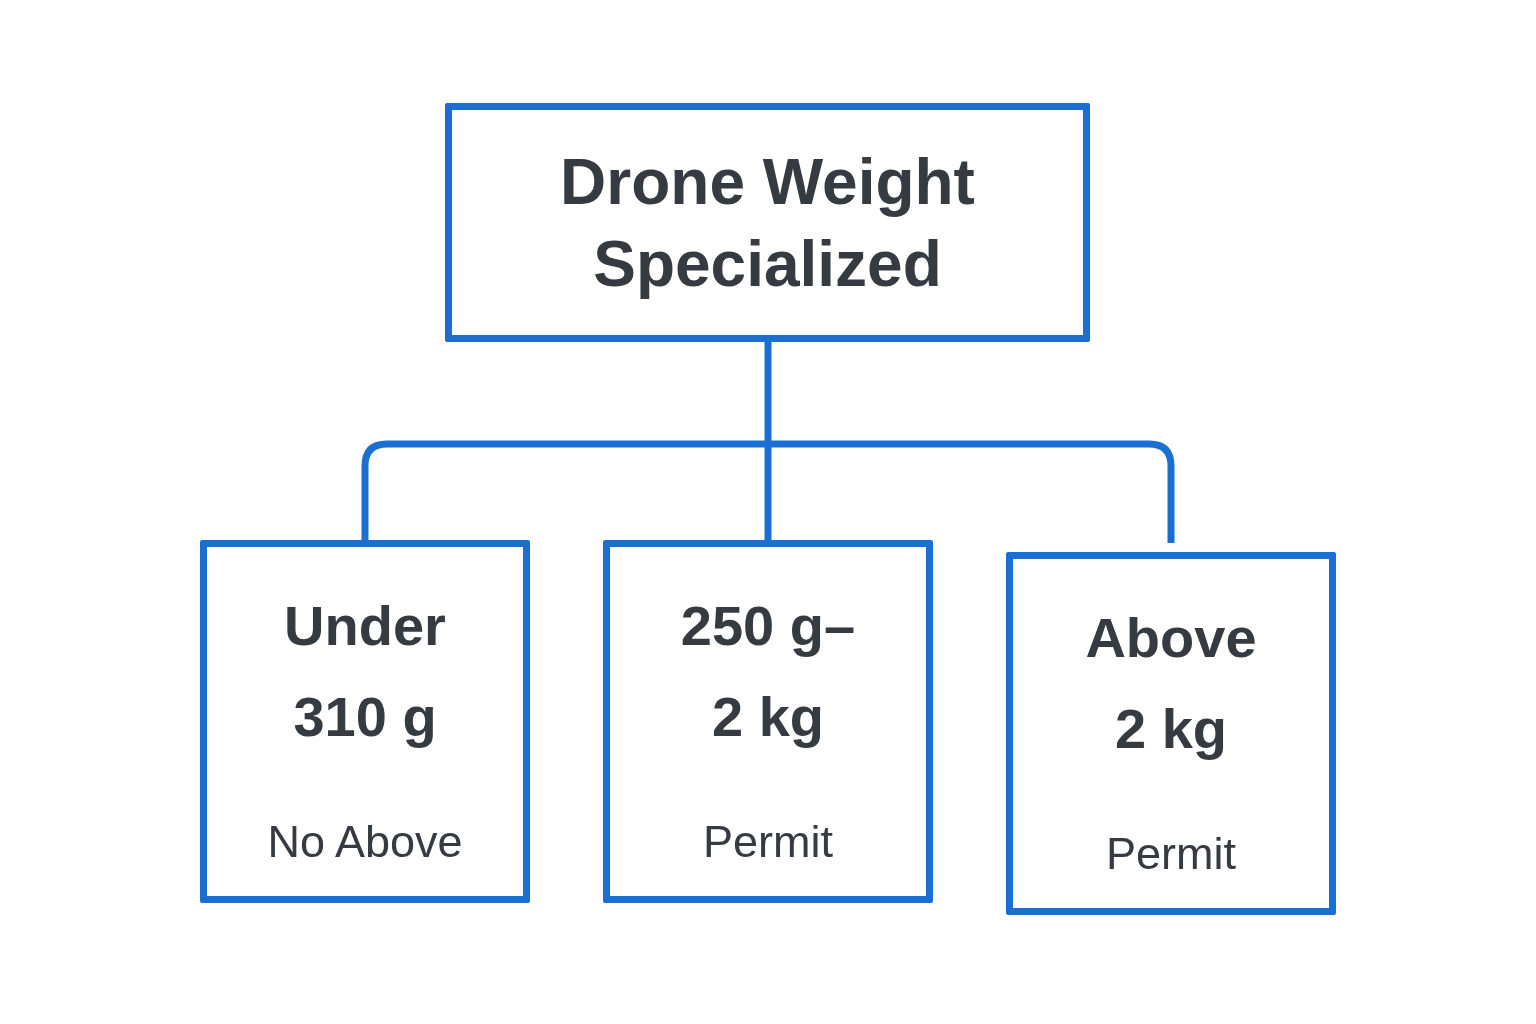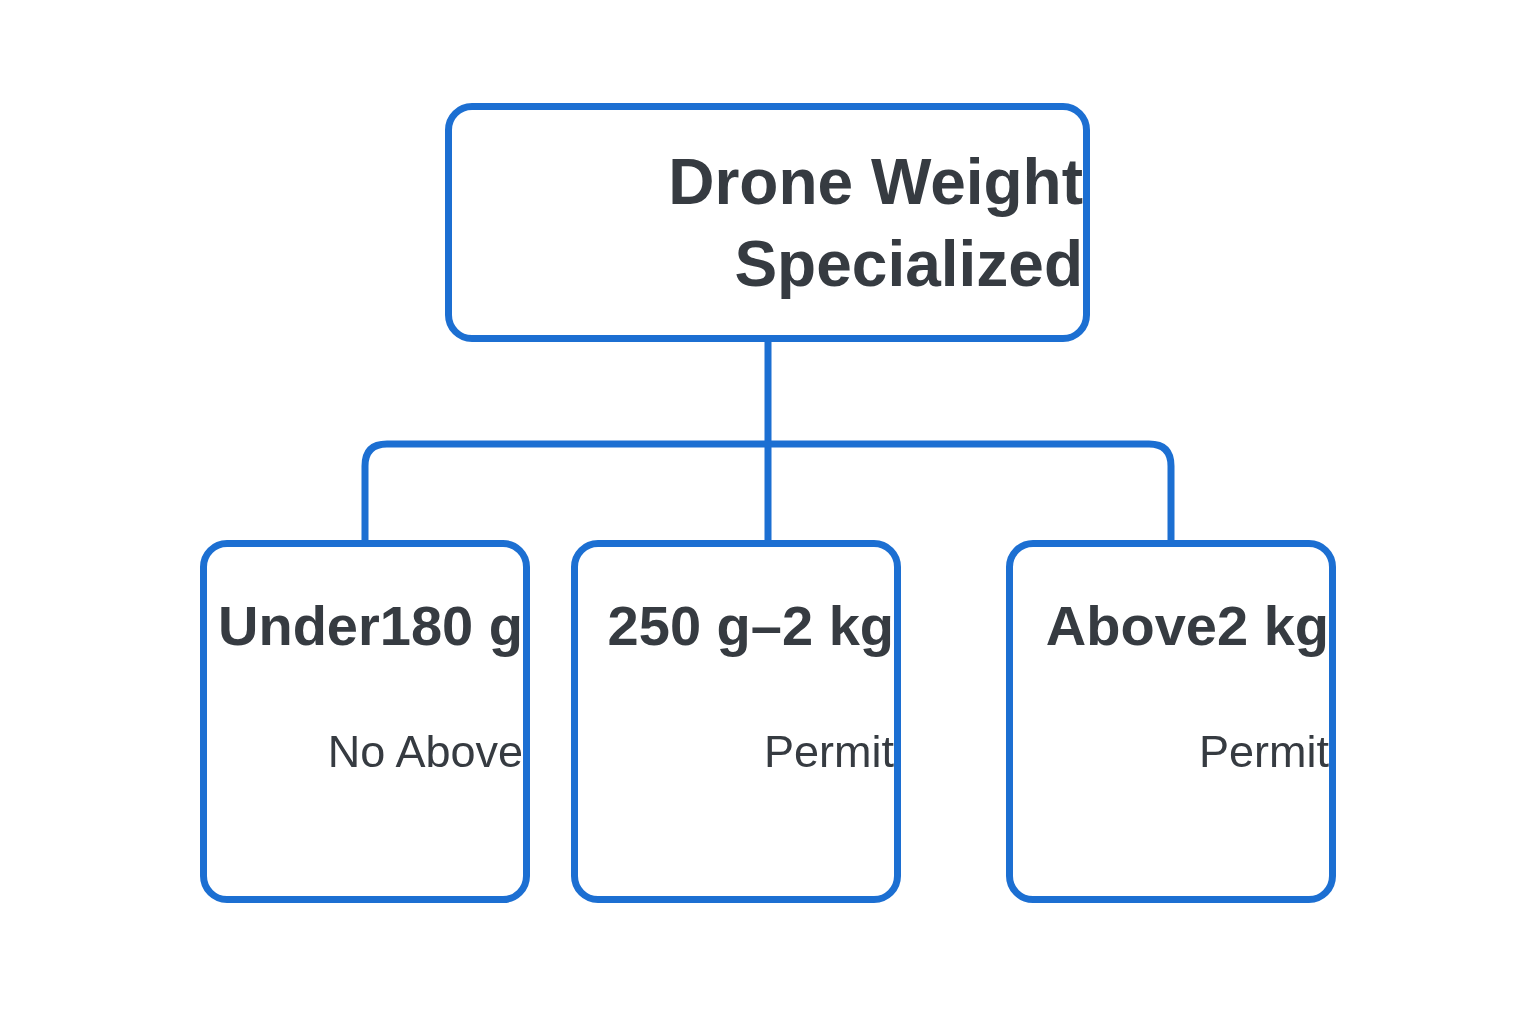--- a/index.html
+++ b/index.html
@@ -25,49 +25,50 @@
   }
   .connectors path{
     fill:none;
     stroke:var(--accent);
     stroke-width:7;
   }
   .node{
     position:absolute;
     background:var(--bg);
     border:7px solid var(--accent);
-    border-radius:27px;
+    border-radius:2px;
     display:flex;
     flex-direction:column;
-    align-items:flex-end;
+    align-items:center;
     text-align:center;
   }
   .node-root{
     left:445px;top:103px;
     width:645px;height:239px;
     justify-content:center;
   }
   .root-line{
     font-size:64px;
     font-weight:bold;
     line-height:82px;
     white-space:nowrap;
   }
   .node-child{
     top:540px;
     width:330px;height:363px;
     padding-top:44px;
   }
   .node-child.c0{left:200px;}
-  .node-child.c1{left:571px;}
-  .node-child.c2{left:1006px;}
+  .node-child.c1{left:603px;}
+  .node-child.c2{left:1006px;margin-top:12px;}
   .child-heading{
     display:flex;
-    flex-direction:row;
+    flex-direction:column;
     align-items:center;
+    gap:21px;
   }
   .heading-line{
     font-size:56px;
     font-weight:bold;
     line-height:70px;
     white-space:nowrap;
   }
   .child-subtitle{
     margin-top:35px;
     height:112px;
@@ -94,21 +95,21 @@
   </svg>
 
   <div class="node node-root">
     <div class="root-line">Drone Weight</div>
     <div class="root-line">Specialized</div>
   </div>
 
   <div class="node node-child c0">
     <div class="child-heading">
       <div class="heading-line">Under</div>
-      <div class="heading-line">180 g</div>
+      <div class="heading-line">310 g</div>
     </div>
     <div class="child-subtitle">
       <div class="subtitle-line">No Above</div>
     </div>
   </div>
 
   <div class="node node-child c1">
     <div class="child-heading">
       <div class="heading-line">250 g–</div>
       <div class="heading-line">2 kg</div>

